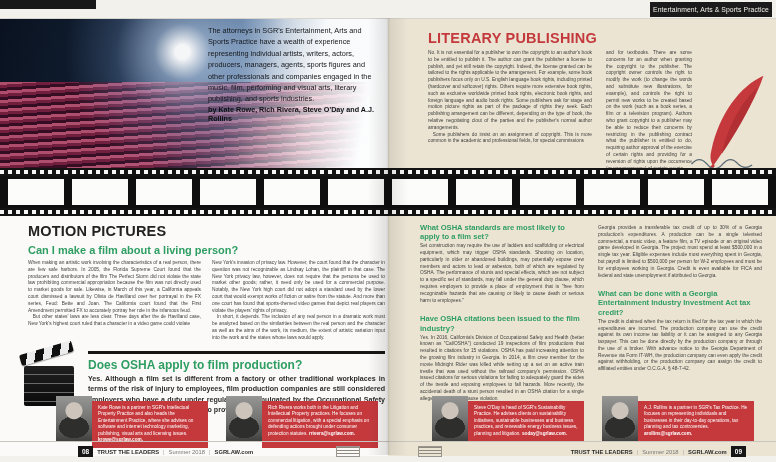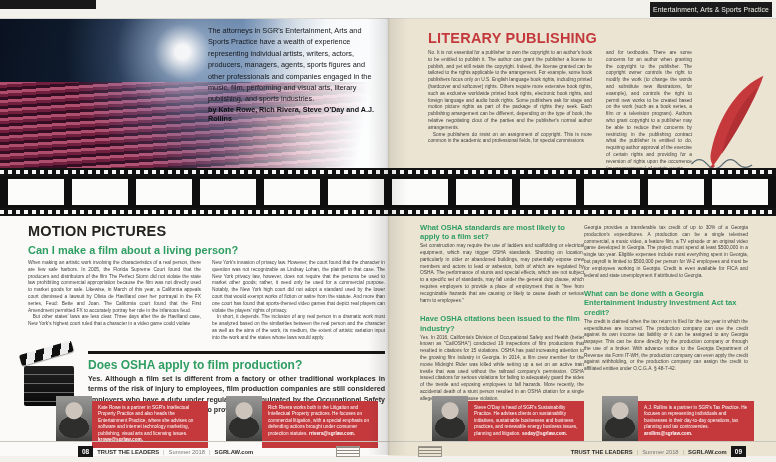--- a/index.html
+++ b/index.html
@@ -91,21 +91,21 @@
   .footer-r .inner{right:30px;}
   .footer-r .sgr-logo{position:absolute;left:30px;top:4px;}
 
   
   .lit-sec{position:absolute;left:40px;top:11px;width:342px;}
   .lit-sec .q{margin-top:3px;}
   .lit-sec .cols{margin-top:4px;gap:14px;}
   .lit-sec .col{width:164px;}
   .quill-space{float:right;width:74px;height:92px;margin-top:24px;margin-left:4px;}
   .quill{position:absolute;right:6px;top:55px;width:86px;height:104px;z-index:2;}
-  .pq-sec{position:absolute;left:32px;top:204px;width:342px;display:flex;}
+  .pq-sec{position:absolute;left:32px;top:204px;width:342px;display:flex;gap:14px;}
   .pq-col{width:164px;}
   .pq-col .q{font-size:7.6px;line-height:1.2;}
   .pq-col .body-t{margin-top:2px;}
   .pq-gap{height:10px;}
 </style>
 </head>
 <body>
 
 <div class="stage">
 

